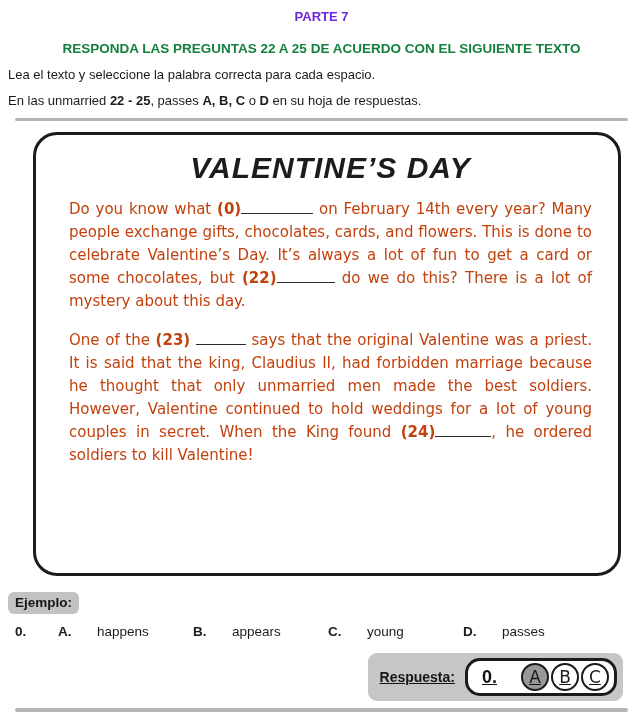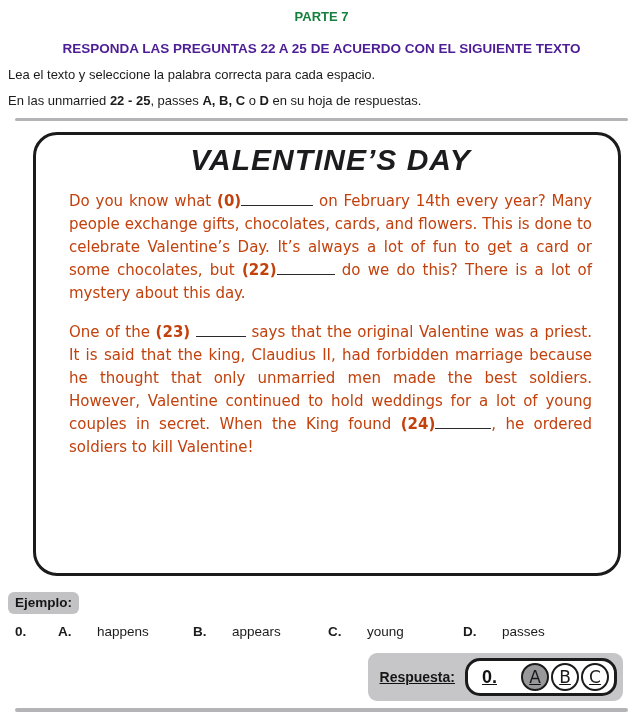--- a/index.html
+++ b/index.html
@@ -7,46 +7,46 @@
     width: 643px; height: 717px;
     font-family: "Liberation Sans", sans-serif;
     color: #111;
     overflow: hidden;
   }
   .page { position: relative; width: 643px; height: 717px; }
 
   
   .part-title {
     margin-top: 0; padding-top: 9px;
-    text-align: center; font-weight: bold; font-size: 13px; color: #15803d;
+    text-align: center; font-weight: bold; font-size: 13px; color: #6d28d9;
   }
   .instruction-title {
     margin-top: 17px;
-    text-align: center; font-weight: bold; font-size: 13.5px; color: #4c1d95;
+    text-align: center; font-weight: bold; font-size: 13.5px; color: #15803d;
   }
   .sub-line {
     margin: 11px 8px 0 8px;
     font-size: 13px; color: #1b1b1b;
   }
   .b { font-weight: bold; }
 
   .divider {
     height: 3px; background: var(--divider, #b4b4b6);
     margin: 10px 15px 0 15px; border-radius: 2px;
   }
   .divider.bottom { margin-top: 7px; height: 4px; }
 
   
   .passage-box {
     box-sizing: border-box;
     margin: 11px 0 0 33px;
     width: 588px; height: 444px;
     border: 3px solid #1b1b1b;
     border-radius: 24px;
-    padding: 4px 26px 0 33px;
+    padding: 12px 26px 0 33px;
     overflow: hidden;
     background: #fff;
   }
   .passage-title {
     margin: 4px 0 13px 0;
     text-align: center;
     font-size: 30px; font-weight: 900; font-style: italic;
     letter-spacing: 1px; color: #1c1c1e;
     font-family: "Liberation Sans", sans-serif;
   }

